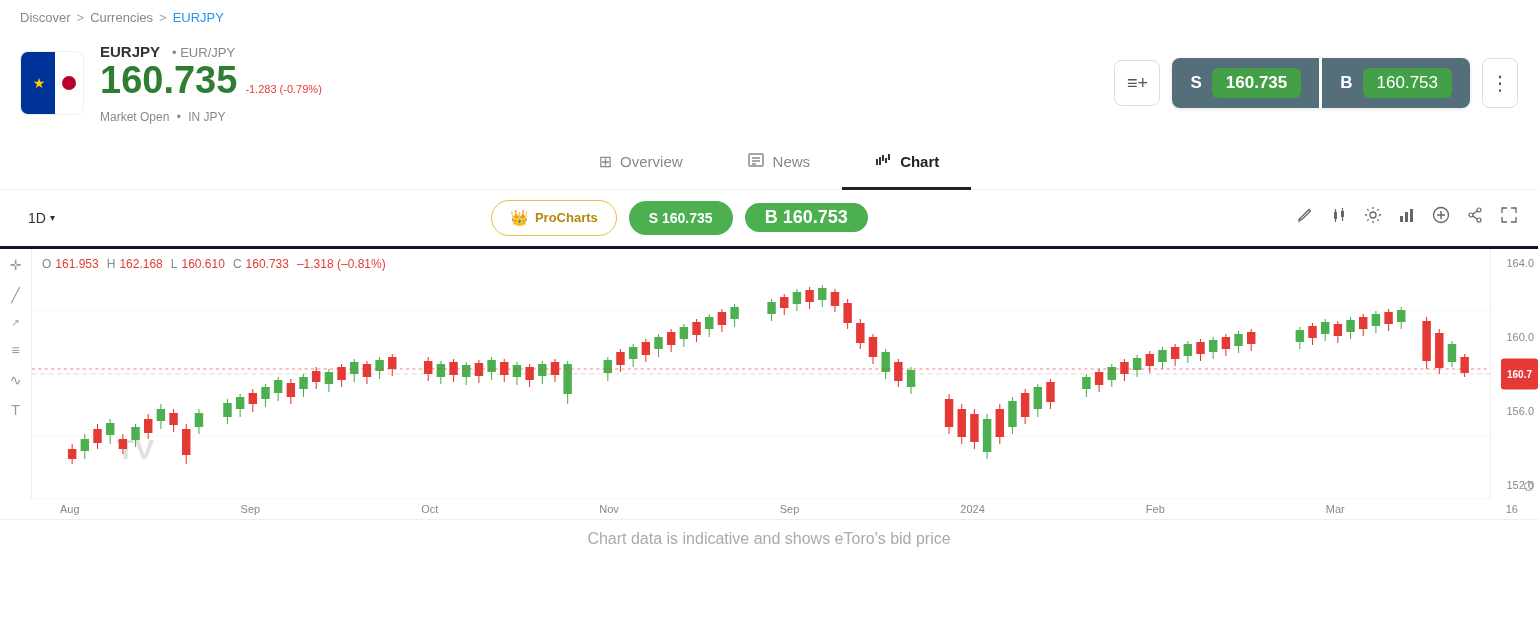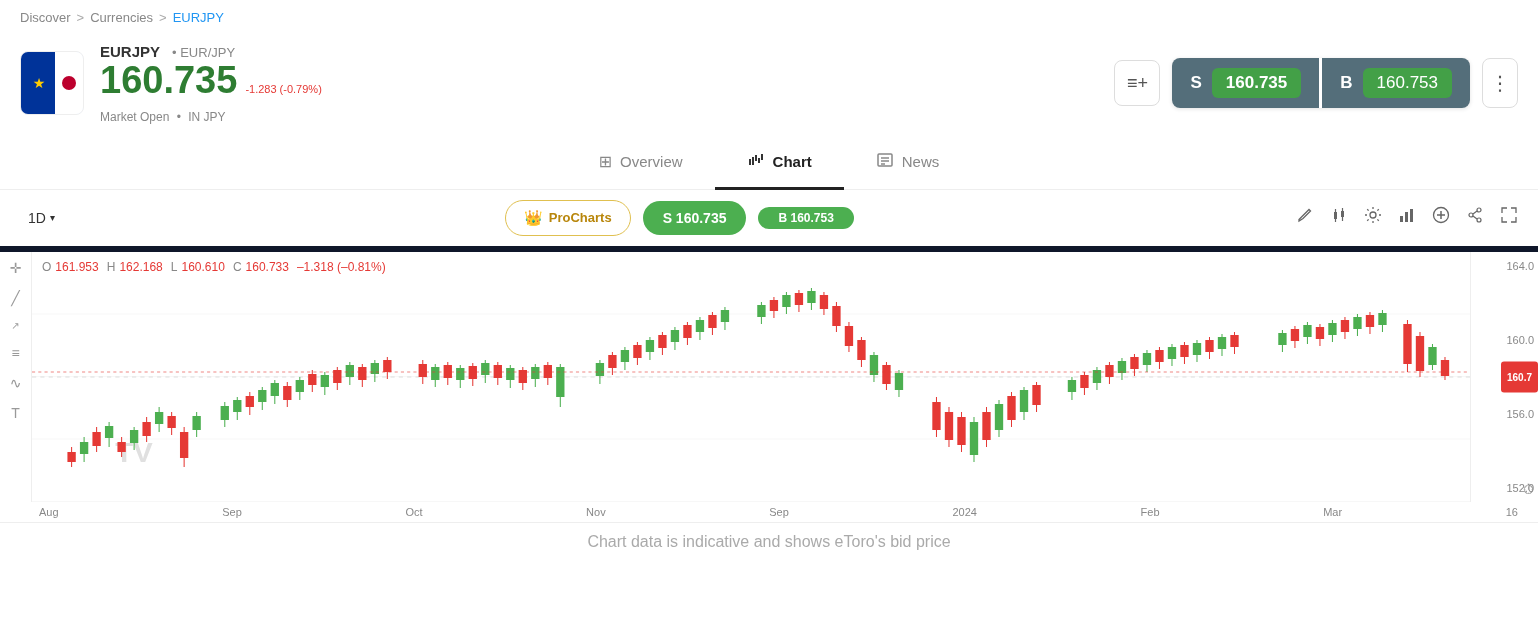--- a/index.html
+++ b/index.html
@@ -152,21 +152,21 @@
       border-bottom: 3px solid #222;
     }
     .tab-icon { font-size: 16px; }
 
     
     .chart-toolbar {
       display: flex;
       align-items: center;
       padding: 10px 20px;
       gap: 12px;
-      border-bottom: 6px solid #0f172a;
+      border-bottom: 3px solid #0f172a;
     }
     .timeframe-select {
       display: flex;
       align-items: center;
       gap: 4px;
       font-size: 14px;
       color: #333;
       cursor: pointer;
       font-weight: 500;
       padding: 4px 8px;
@@ -203,21 +203,21 @@
       font-size: 14px;
       font-weight: 600;
       cursor: pointer;
     }
     .buy-trade-btn {
       background: #4caf50;
       color: #fff;
       border: none;
       border-radius: 20px;
       padding: 4px 20px;
-      font-size: 12px;
+      font-size: 18px;
       font-weight: 600;
       cursor: pointer;
     }
 
     .toolbar-right {
       display: flex;
       align-items: center;
       gap: 16px;
       color: #666;
     }
@@ -258,21 +258,21 @@
     .ohlc-change { color: #e53935; }
 
     
     .chart-svg {
       width: 100%;
       height: 100%;
     }
 
     
     .price-axis {
-      width: 68px;
+      width: 48px;
       display: flex;
       flex-direction: column;
       justify-content: space-between;
       padding: 8px 4px;
       font-size: 11px;
       color: #888;
       border-left: 1px solid #eee;
       position: relative;
     }
     .price-label { text-align: right; }
@@ -286,21 +286,21 @@
       font-size: 10px;
       font-weight: 700;
       padding: 10px 6px;
       border-radius: 3px;
       white-space: nowrap;
     }
 
     
     .time-axis {
       display: flex;
-      padding: 4px 20px 4px 39px;
+      padding: 4px 20px 4px 60px;
       font-size: 11px;
       color: #888;
       justify-content: space-between;
       border-bottom: 1px solid #eee;
     }
 
     
     .chart-footer {
       text-align: center;
       font-size: 16px;
@@ -422,43 +422,43 @@
       <span>⋮</span>
     </div>
   </div>
 </div>
 
 <div class="tabs">
   <div class="tab">
     <span class="tab-icon">⊞</span>
     <span>Overview</span>
   </div>
+  <div class="tab">
+    <span class="tab-icon">
+      <svg width="18" height="18" viewBox="0 0 18 18" fill="none">
+        <rect x="2" y="3" width="14" height="12" rx="1" stroke="#888" stroke-width="1.5"></rect>
+        <line x1="5" y1="7" x2="13" y2="7" stroke="#888" stroke-width="1.5"></line>
+        <line x1="5" y1="10" x2="13" y2="10" stroke="#888" stroke-width="1.5"></line>
+        <line x1="5" y1="13" x2="9" y2="13" stroke="#888" stroke-width="1.5"></line>
+      </svg>
+    </span>
+    <span>News</span>
+  </div>
   <div class="tab active">
     <span class="tab-icon">
       <svg width="18" height="18" viewBox="0 0 18 18" fill="none">
         <line x1="3" y1="14" x2="3" y2="8" stroke="#333" stroke-width="2"></line>
         <line x1="6" y1="6" x2="6" y2="14" stroke="#333" stroke-width="2"></line>
         <line x1="9" y1="10" x2="9" y2="4" stroke="#333" stroke-width="2"></line>
         <line x1="12" y1="12" x2="12" y2="7" stroke="#333" stroke-width="2"></line>
         <line x1="15" y1="9" x2="15" y2="3" stroke="#333" stroke-width="2"></line>
       </svg>
     </span>
     <span>Chart</span>
   </div>
-  <div class="tab">
-    <span class="tab-icon">
-      <svg width="18" height="18" viewBox="0 0 18 18" fill="none">
-        <rect x="2" y="3" width="14" height="12" rx="1" stroke="#888" stroke-width="1.5"></rect>
-        <line x1="5" y1="7" x2="13" y2="7" stroke="#888" stroke-width="1.5"></line>
-        <line x1="5" y1="10" x2="13" y2="10" stroke="#888" stroke-width="1.5"></line>
-        <line x1="5" y1="13" x2="9" y2="13" stroke="#888" stroke-width="1.5"></line>
-      </svg>
-    </span>
-    <span>News</span>
-  </div>
 </div>
 
 <div class="chart-toolbar">
   <div class="timeframe-select">
     <span>1D</span>
     <span style="font-size:10px;">▾</span>
   </div>
 
   <div class="toolbar-center">
     <button class="procharts-btn">

